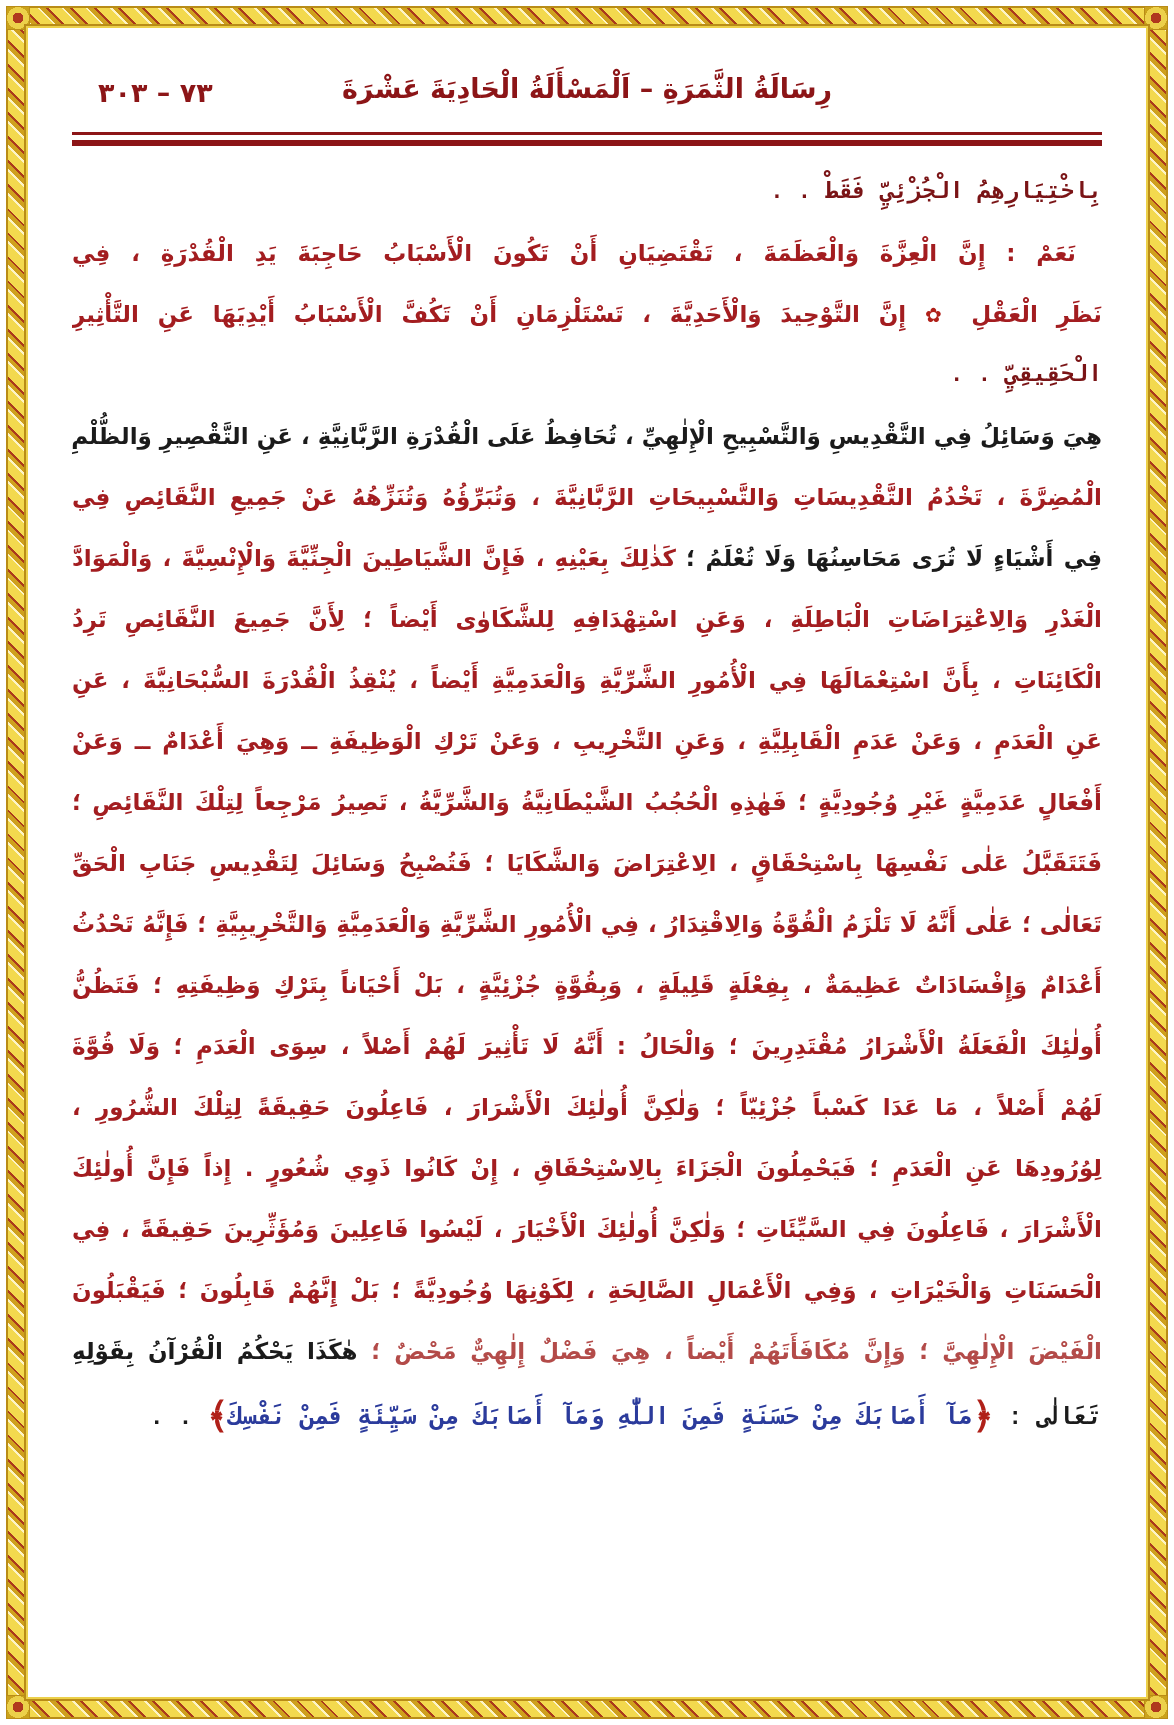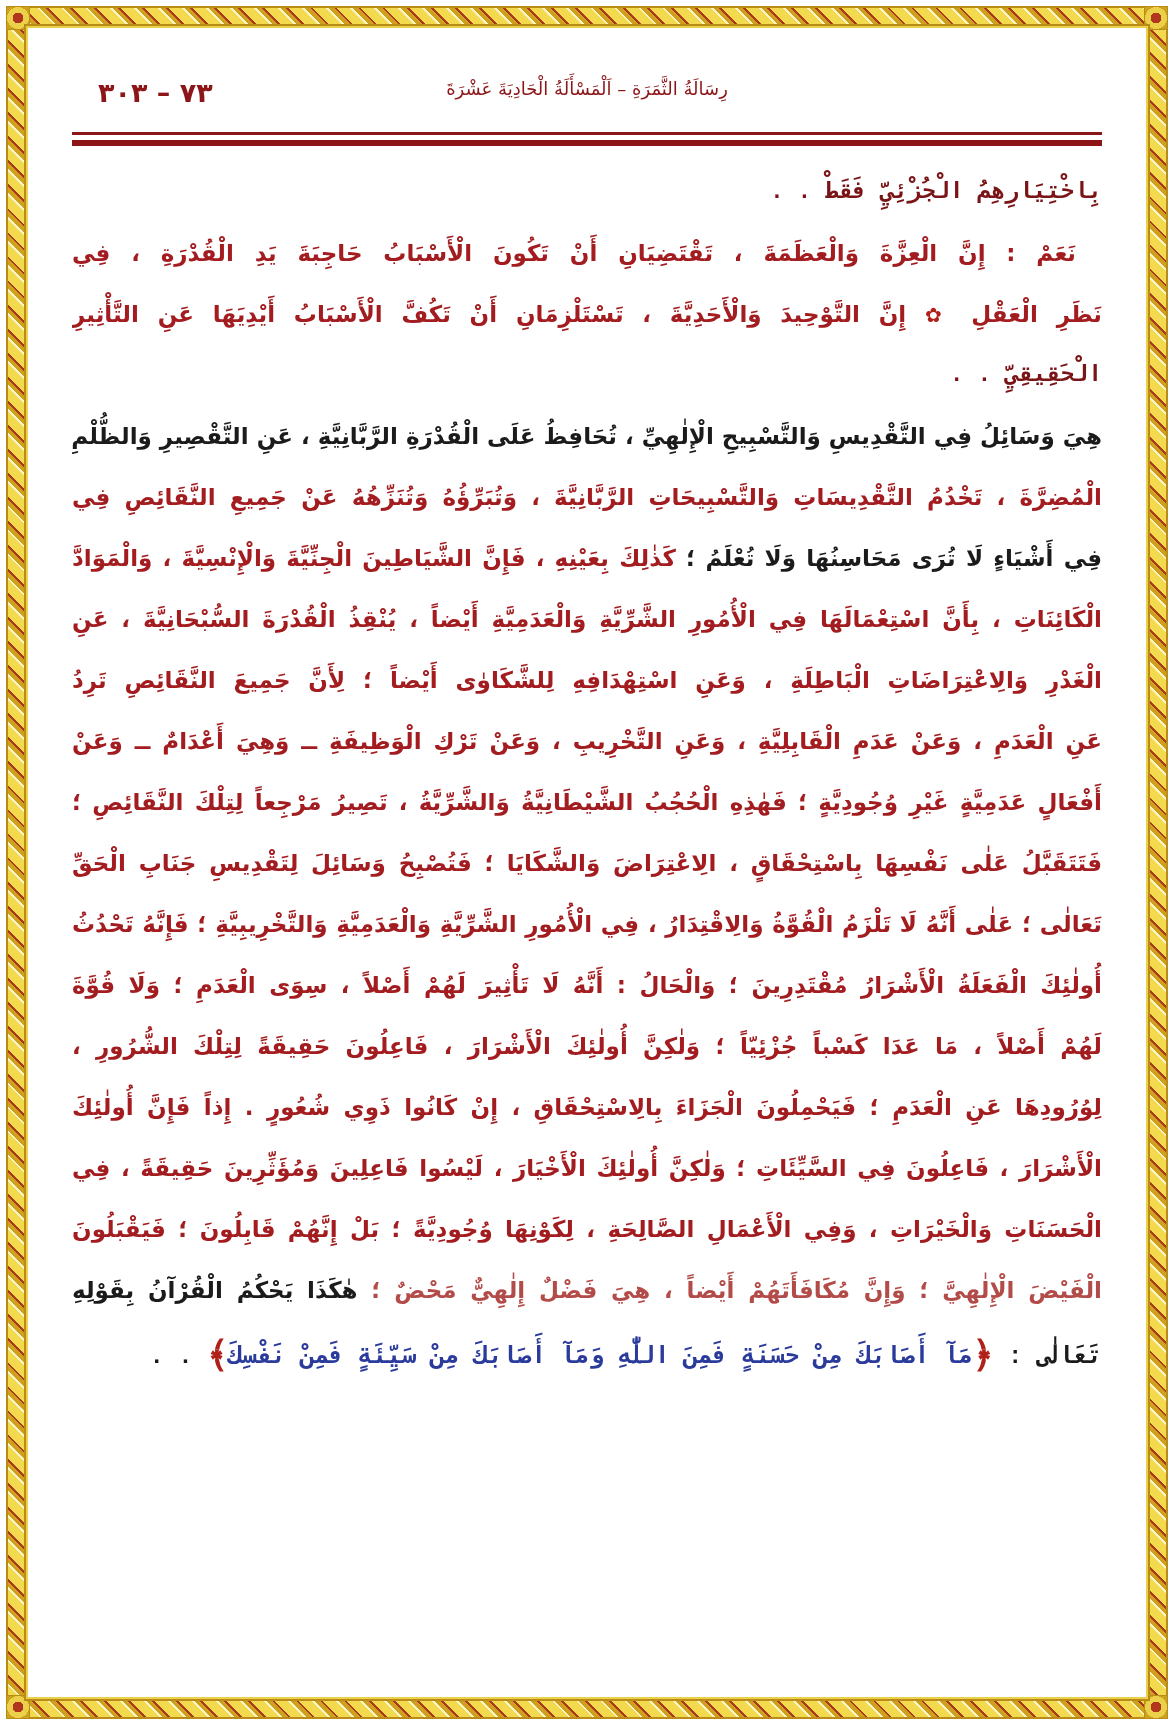--- a/index.html
+++ b/index.html
@@ -12,21 +12,21 @@
   .frame-inner{position:absolute;inset:16px;background:#ffffff;border:2px solid #b98c17;
          box-shadow:inset 0 0 0 2px #ecd04a;}
   .corner{position:absolute;width:22px;height:22px;
          background:radial-gradient(circle,#b0371e 0 35%,#ecd04a 35% 70%,#caa21c 70% 100%);
          border:1px solid #b98c17;}
   .corner.tl{left:-2px;top:-2px}.corner.tr{right:-2px;top:-2px}
   .corner.bl{left:-2px;bottom:-2px}.corner.br{right:-2px;bottom:-2px}
   
   .content{position:absolute;left:72px;right:72px;top:60px;z-index:5;direction:rtl;}
   .header{position:relative;height:58px;}
-  .title{text-align:center;font-size:18px;font-weight:400;color:var(--title_red);line-height:58px;}
+  .title{text-align:center;font-size:27px;font-weight:700;color:var(--title_red);line-height:58px;}
   .pagenum{position:absolute;left:26px;top:4px;font-size:27px;font-weight:700;color:var(--title_red);
            line-height:58px;direction:rtl;}
   .rule{margin-top:14px;height:5px;border-top:3px solid var(--rule_red);
         border-bottom:6px solid var(--rule_red);}
   .lines{margin-top:16px;}
   .line{height:61px;line-height:61px;font-size:23px;font-weight:700;
         text-align:justify;text-align-last:justify;text-justify:inter-word;
         overflow:hidden;white-space:nowrap;color:var(--red);}
   .line.noj{text-align:center;text-align-last:right;font-family:Liberation Mono, monospace;}
   .line.ind{text-indent:26px;}
@@ -55,26 +55,27 @@
   </div>
   <div class="rule"></div>
   <div class="lines">
       <div class="line noj"><span class="c-dark">بِاخْتِيَارِهِمُ الْجُزْئِيِّ فَقَطْ . .</span></div>
       <div class="line ind"><span class="c-red">نَعَمْ : إِنَّ الْعِزَّةَ وَالْعَظَمَةَ ، تَقْتَضِيَانِ أَنْ تَكُونَ الْأَسْبَابُ حَاجِبَةَ يَدِ الْقُدْرَةِ ، فِي</span></div>
       <div class="line"><span class="c-red">نَظَرِ الْعَقْلِ </span><span class="c-rosette">✿</span><span class="c-red"> إِنَّ التَّوْحِيدَ وَالْأَحَدِيَّةَ ، تَسْتَلْزِمَانِ أَنْ تَكُفَّ الْأَسْبَابُ أَيْدِيَهَا عَنِ التَّأْثِيرِ</span></div>
       <div class="line noj"><span class="c-dark">الْحَقِيقِيِّ . .</span></div>
       <div class="line"><span class="c-black">هِيَ وَسَائِلُ فِي التَّقْدِيسِ وَالتَّسْبِيحِ الْإِلٰهِيِّ ، تُحَافِظُ عَلَى الْقُدْرَةِ الرَّبَّانِيَّةِ ، عَنِ التَّقْصِيرِ وَالظُّلْمِ ،</span></div>
       <div class="line"><span class="c-red">الْمُضِرَّةَ ، تَخْدُمُ التَّقْدِيسَاتِ وَالتَّسْبِيحَاتِ الرَّبَّانِيَّةَ ، وَتُبَرِّؤُهُ وَتُنَزِّهُهُ عَنْ جَمِيعِ النَّقَائِصِ فِي</span></div>
       <div class="line"><span class="c-black">فِي أَشْيَاءٍ لَا تُرَى مَحَاسِنُهَا وَلَا تُعْلَمُ ؛ </span><span class="c-red">كَذٰلِكَ بِعَيْنِهِ ، فَإِنَّ الشَّيَاطِينَ الْجِنِّيَّةَ وَالْإِنْسِيَّةَ ، وَالْمَوَادَّ</span></div>
+      <div class="line"><span class="c-red">الْغَدْرِ وَالِاعْتِرَاضَاتِ الْبَاطِلَةِ ، وَعَنِ اسْتِهْدَافِهِ لِلشَّكَاوٰى أَيْضاً ؛ لِأَنَّ جَمِيعَ النَّقَائِصِ تَرِدُ</span></div>
       <div class="line"><span class="c-red">الْكَائِنَاتِ ، بِأَنَّ اسْتِعْمَالَهَا فِي الْأُمُورِ الشَّرِّيَّةِ وَالْعَدَمِيَّةِ أَيْضاً ، يُنْقِذُ الْقُدْرَةَ السُّبْحَانِيَّةَ ، عَنِ</span></div>
-      <div class="line"><span class="c-red">الْغَدْرِ وَالِاعْتِرَاضَاتِ الْبَاطِلَةِ ، وَعَنِ اسْتِهْدَافِهِ لِلشَّكَاوٰى أَيْضاً ؛ لِأَنَّ جَمِيعَ النَّقَائِصِ تَرِدُ</span></div>
       <div class="line"><span class="c-red">عَنِ الْعَدَمِ ، وَعَنْ عَدَمِ الْقَابِلِيَّةِ ، وَعَنِ التَّخْرِيبِ ، وَعَنْ تَرْكِ الْوَظِيفَةِ ــ وَهِيَ أَعْدَامٌ ــ وَعَنْ</span></div>
       <div class="line"><span class="c-red">أَفْعَالٍ عَدَمِيَّةٍ غَيْرِ وُجُودِيَّةٍ ؛ فَهٰذِهِ الْحُجُبُ الشَّيْطَانِيَّةُ وَالشَّرِّيَّةُ ، تَصِيرُ مَرْجِعاً لِتِلْكَ النَّقَائِصِ ؛</span></div>
       <div class="line"><span class="c-red">فَتَتَقَبَّلُ عَلٰى نَفْسِهَا بِاسْتِحْقَاقٍ ، الِاعْتِرَاضَ وَالشَّكَايَا ؛ فَتُصْبِحُ وَسَائِلَ لِتَقْدِيسِ جَنَابِ الْحَقِّ</span></div>
       <div class="line"><span class="c-red">تَعَالٰى ؛ عَلٰى أَنَّهُ لَا تَلْزَمُ الْقُوَّةُ وَالِاقْتِدَارُ ، فِي الْأُمُورِ الشَّرِّيَّةِ وَالْعَدَمِيَّةِ وَالتَّخْرِيبِيَّةِ ؛ فَإِنَّهُ تَحْدُثُ</span></div>
+      <div class="line"><span class="c-red">أَعْدَامٌ وَإِفْسَادَاتٌ عَظِيمَةٌ ، بِفِعْلَةٍ قَلِيلَةٍ ، وَبِقُوَّةٍ جُزْئِيَّةٍ ، بَلْ أَحْيَاناً بِتَرْكِ وَظِيفَتِهِ ؛ فَتَظُنُّ</span></div>
       <div class="line"><span class="c-red">أُولٰئِكَ الْفَعَلَةُ الْأَشْرَارُ مُقْتَدِرِينَ ؛ وَالْحَالُ : أَنَّهُ لَا تَأْثِيرَ لَهُمْ أَصْلاً ، سِوَى الْعَدَمِ ؛ وَلَا قُوَّةَ</span></div>
       <div class="line"><span class="c-red">لَهُمْ أَصْلاً ، مَا عَدَا كَسْباً جُزْئِيّاً ؛ وَلٰكِنَّ أُولٰئِكَ الْأَشْرَارَ ، فَاعِلُونَ حَقِيقَةً لِتِلْكَ الشُّرُورِ ،</span></div>
       <div class="line"><span class="c-red">لِوُرُودِهَا عَنِ الْعَدَمِ ؛ فَيَحْمِلُونَ الْجَزَاءَ بِالِاسْتِحْقَاقِ ، إِنْ كَانُوا ذَوِي شُعُورٍ . إِذاً فَإِنَّ أُولٰئِكَ</span></div>
       <div class="line"><span class="c-red">الْأَشْرَارَ ، فَاعِلُونَ فِي السَّيِّئَاتِ ؛ وَلٰكِنَّ أُولٰئِكَ الْأَخْيَارَ ، لَيْسُوا فَاعِلِينَ وَمُؤَثِّرِينَ حَقِيقَةً ، فِي</span></div>
       <div class="line"><span class="c-red">الْحَسَنَاتِ وَالْخَيْرَاتِ ، وَفِي الْأَعْمَالِ الصَّالِحَةِ ، لِكَوْنِهَا وُجُودِيَّةً ؛ بَلْ إِنَّهُمْ قَابِلُونَ ؛ فَيَقْبَلُونَ</span></div>
       <div class="line"><span class="c-lred">الْفَيْضَ الْإِلٰهِيَّ ؛ وَإِنَّ مُكَافَأَتَهُمْ أَيْضاً ، هِيَ فَضْلٌ إِلٰهِيٌّ مَحْضٌ ؛ </span><span class="c-black">هٰكَذَا يَحْكُمُ الْقُرْآنُ بِقَوْلِهِ</span></div>
       <div class="line noj verse"><span class="c-black">تَعَالٰى : </span><span class="c-bracket">﴿</span><span class="c-blue">مَآ أَصَابَكَ مِنْ حَسَنَةٍ فَمِنَ اللّٰهِ وَمَآ أَصَابَكَ مِنْ سَيِّئَةٍ فَمِنْ نَفْسِكَ</span><span class="c-bracket">﴾</span><span class="c-black"> . .</span></div>
     </div>
 </div>
 

